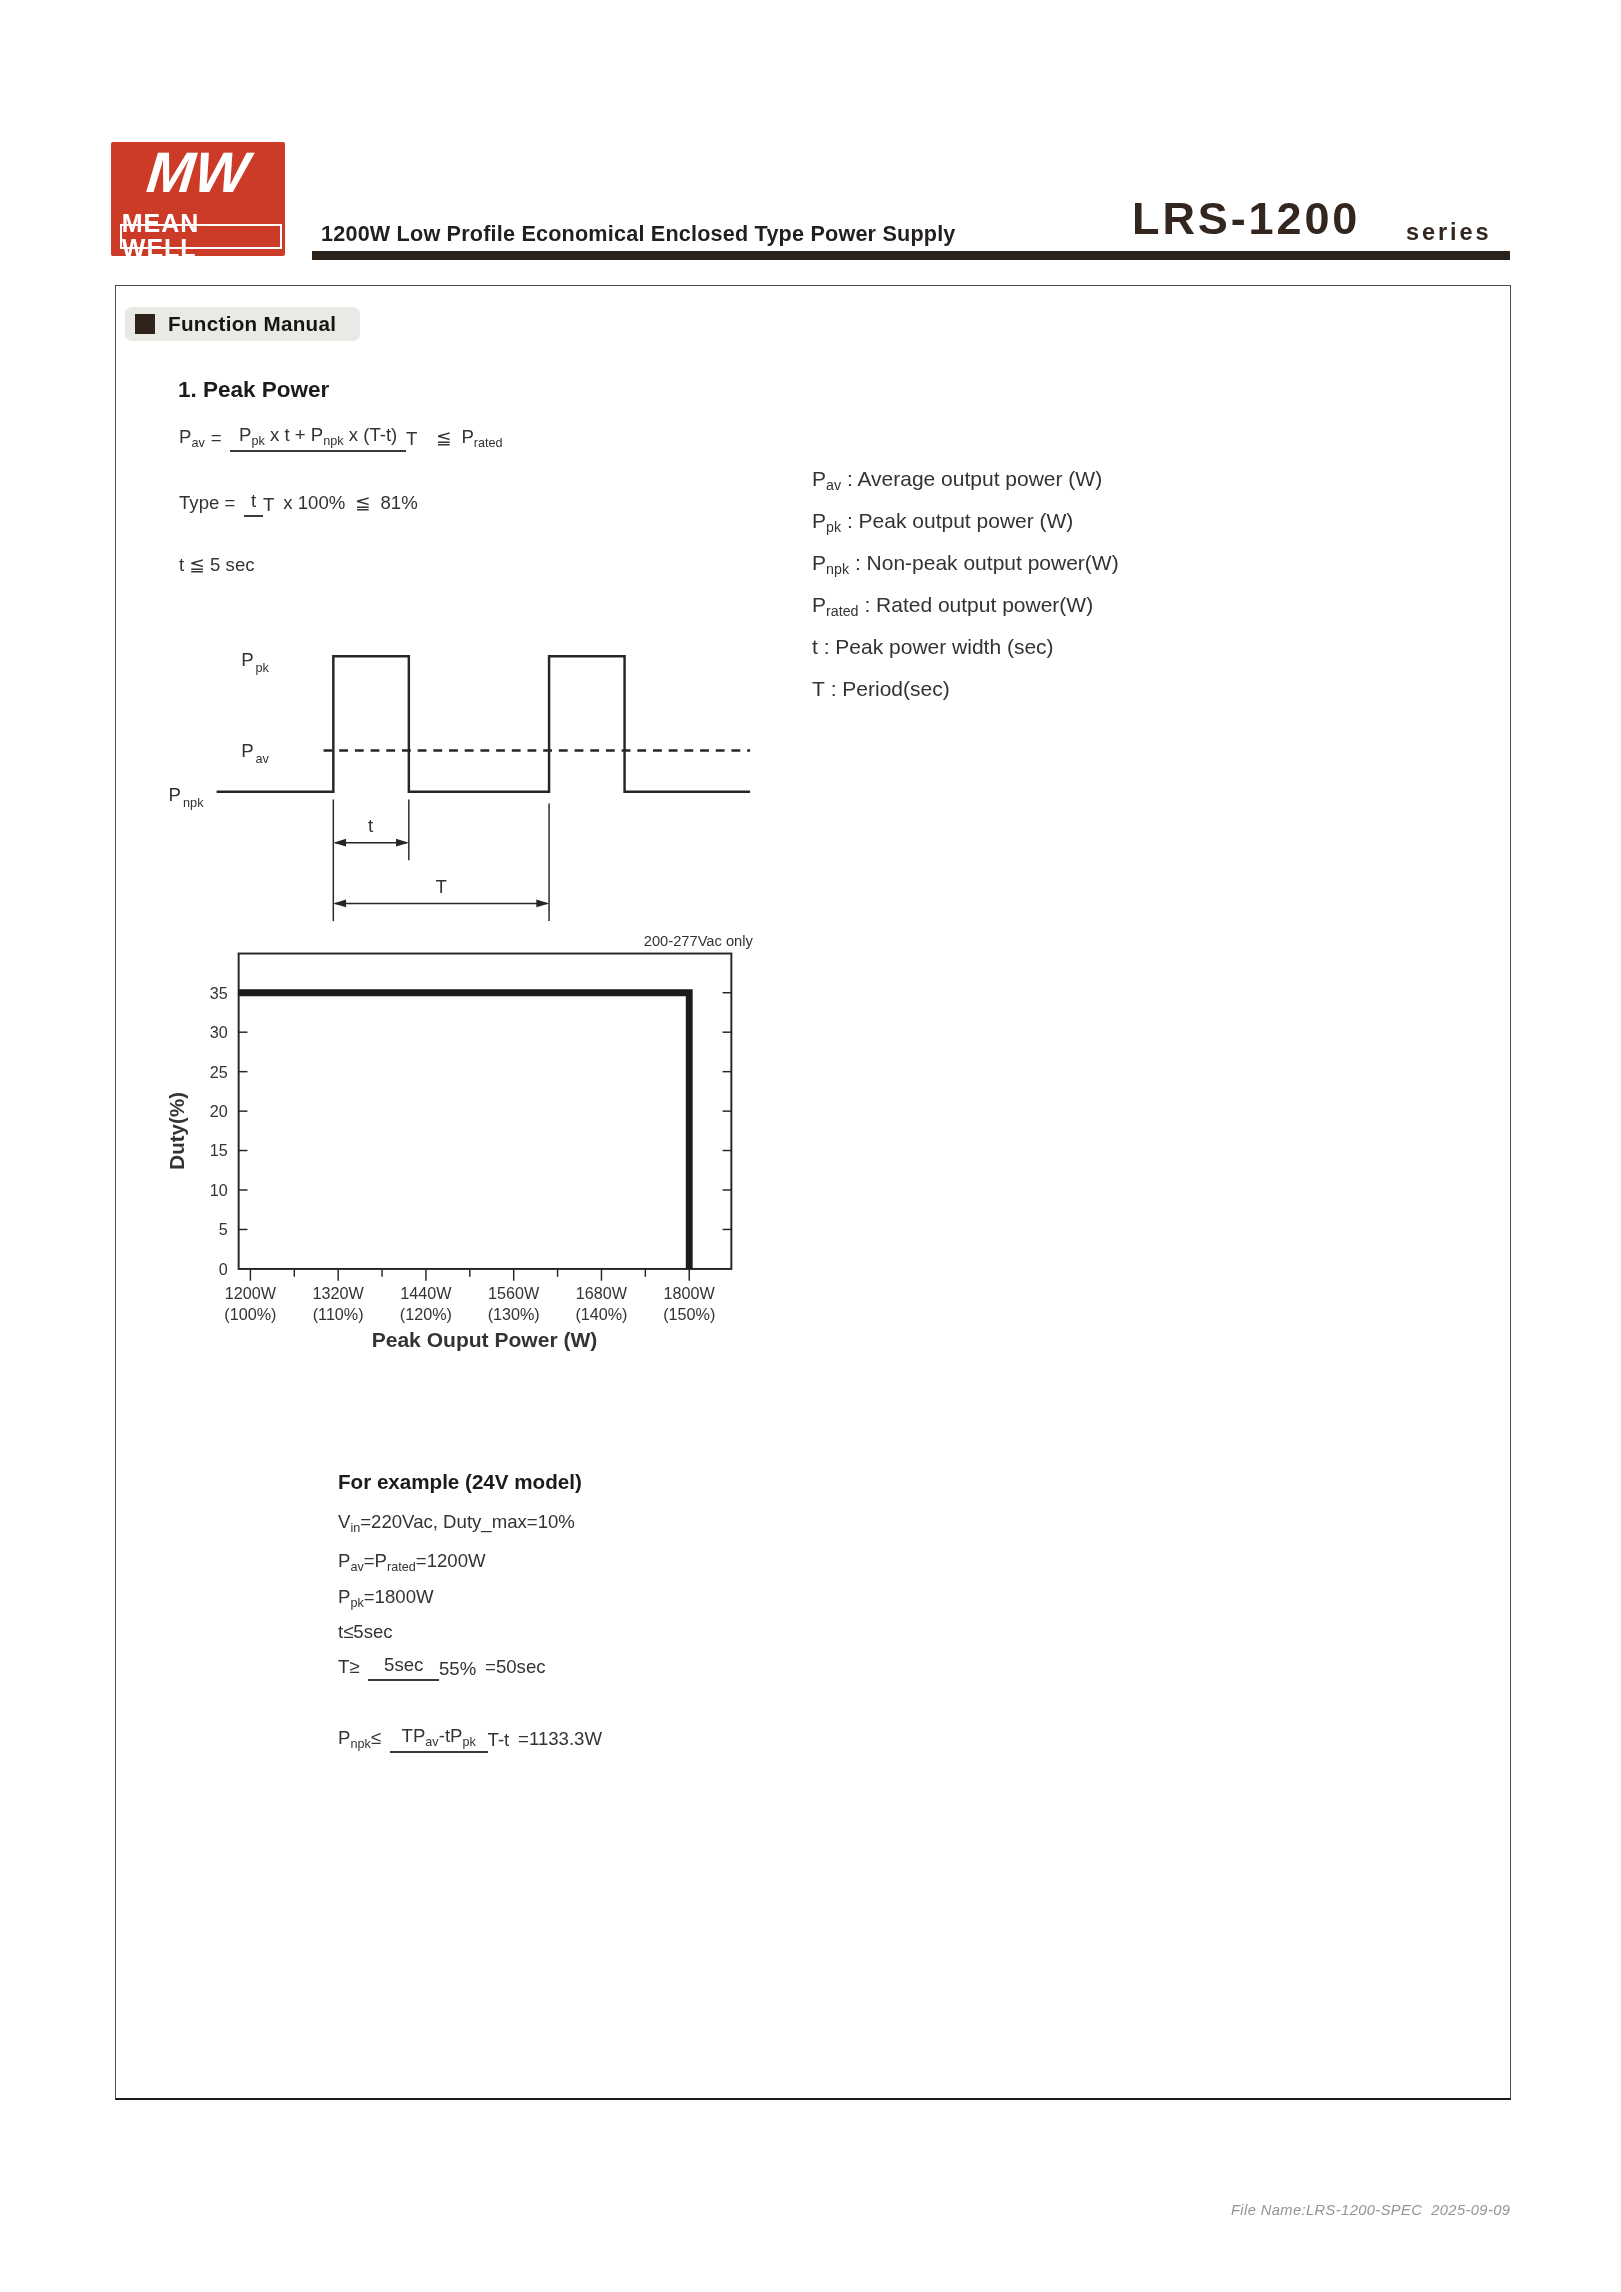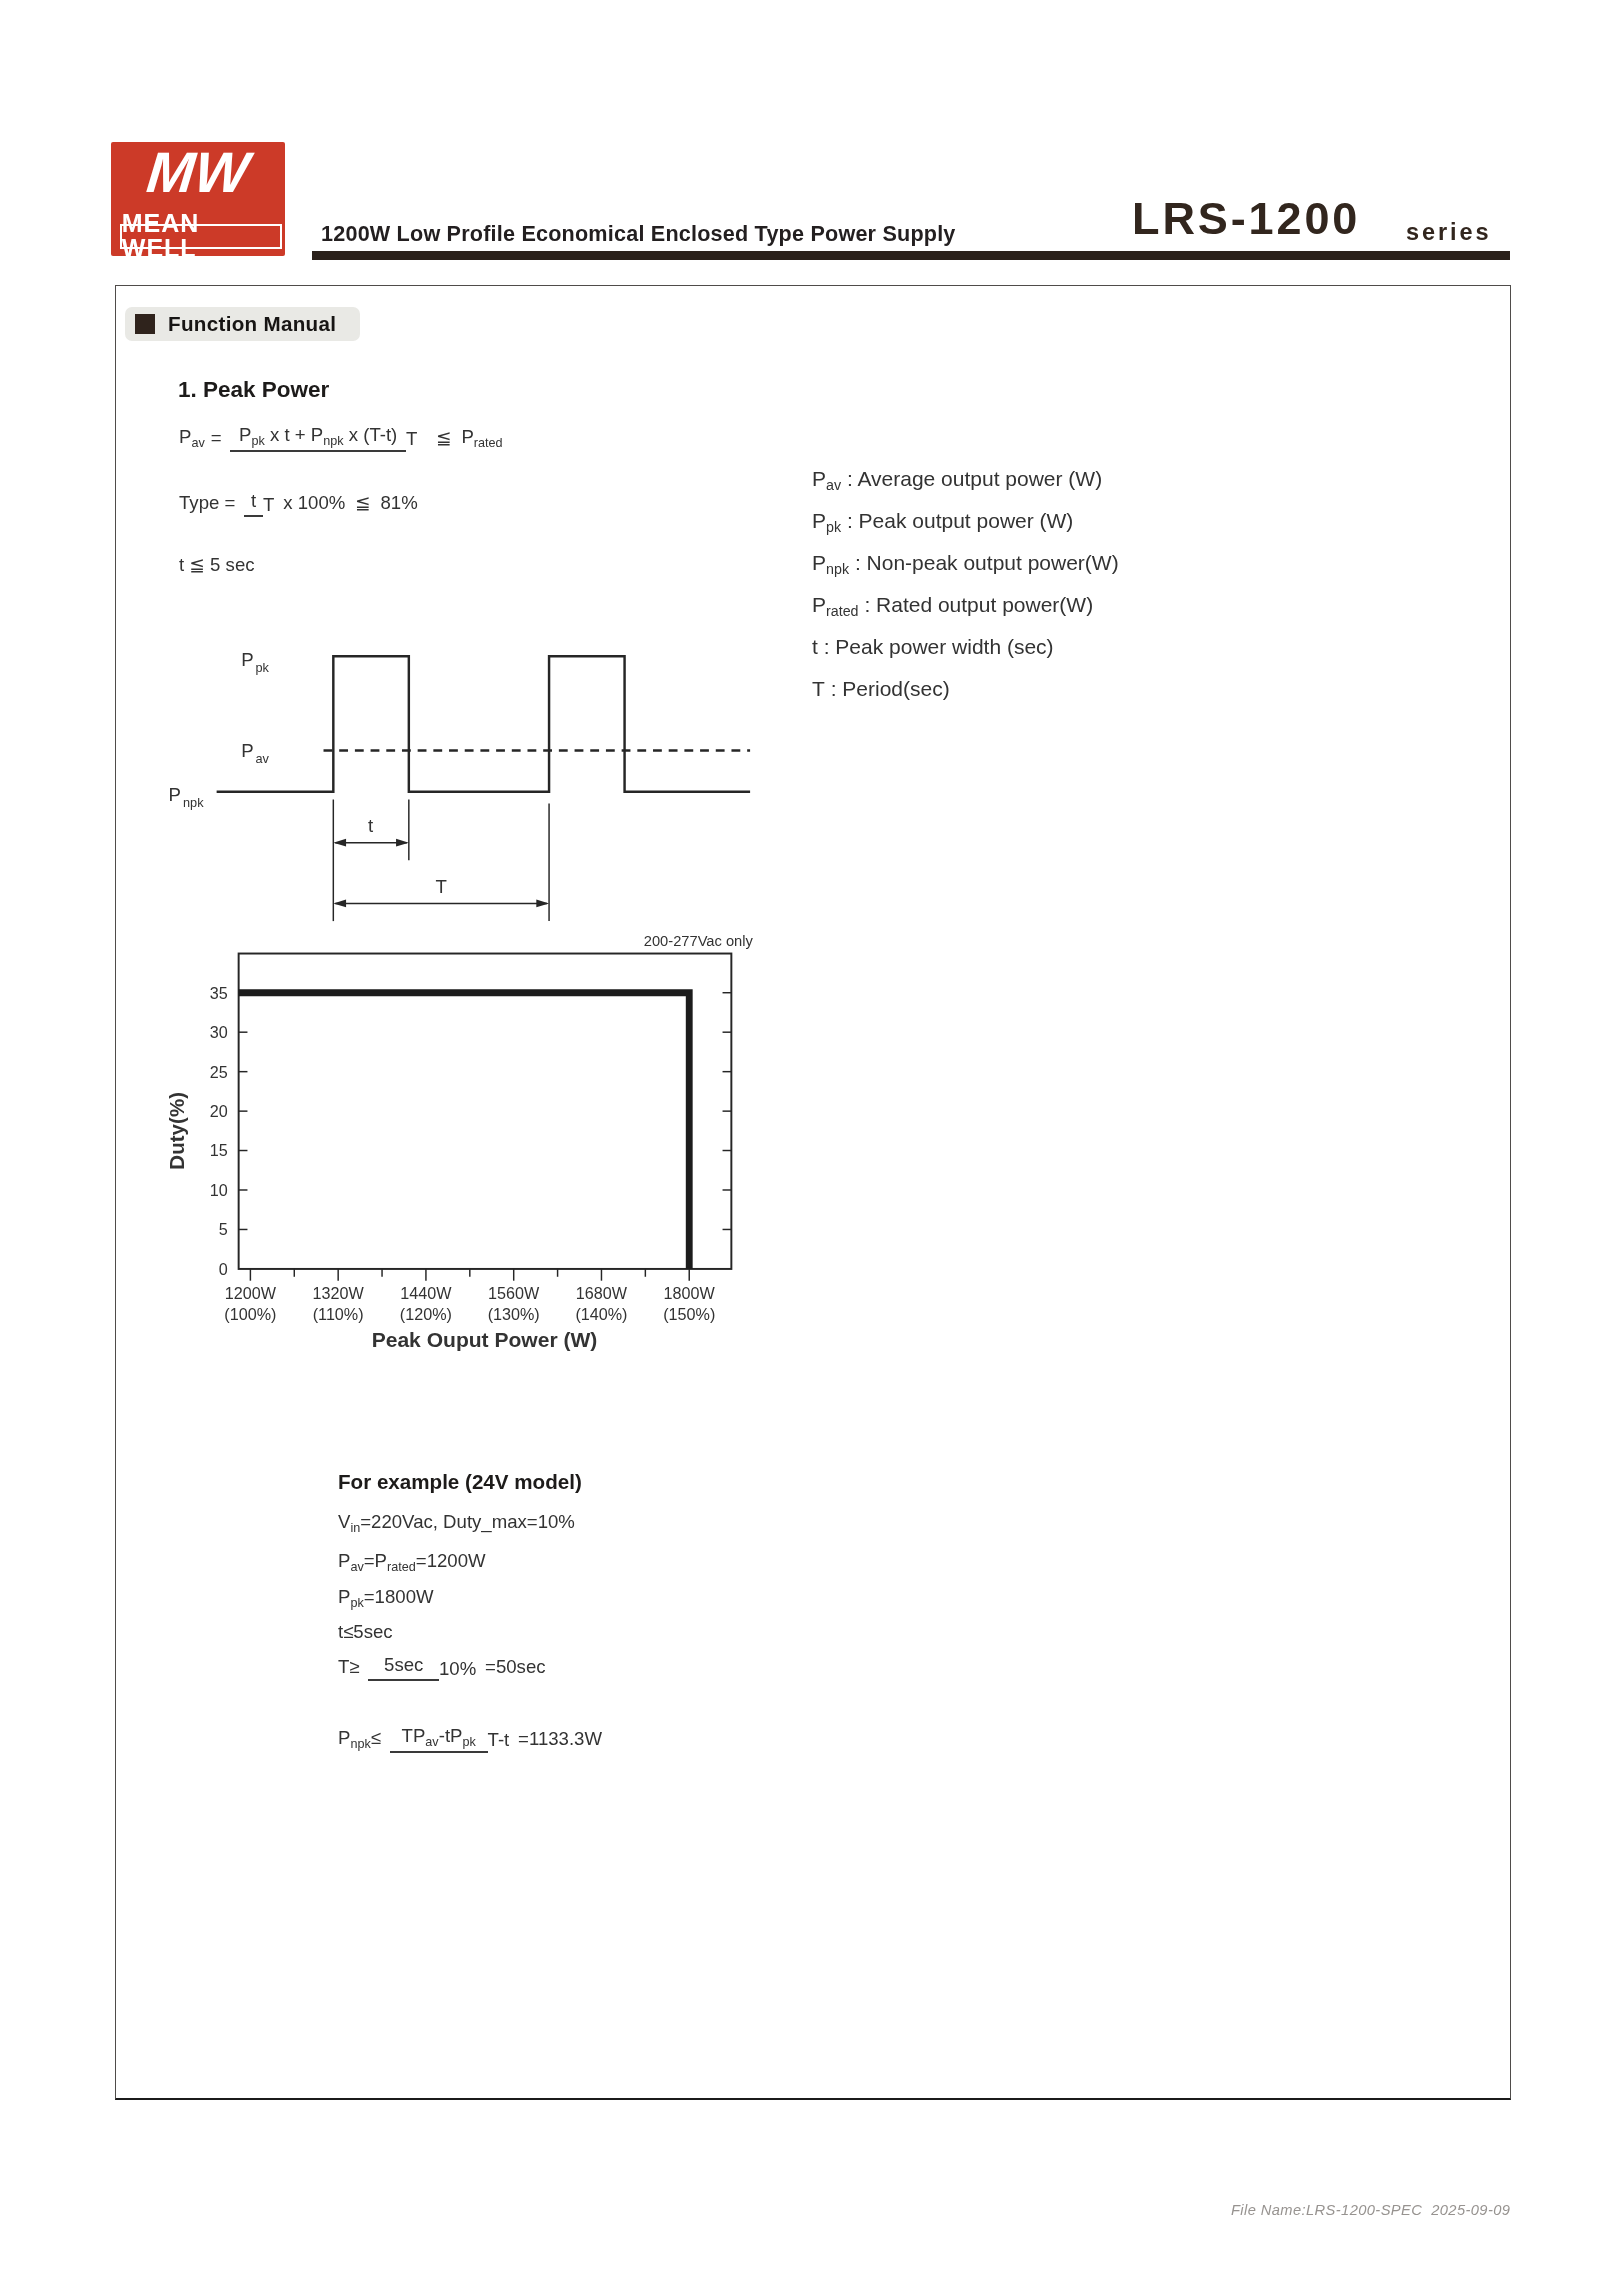--- a/index.html
+++ b/index.html
@@ -211,21 +211,21 @@
   <div class="abs ex-heading">For example (24V model)</div>
   <div class="abs ex-line" style="left:338px;top:1511px;">V<sub>in</sub>=220Vac, Duty_max=10%</div>
   <div class="abs ex-line" style="left:338px;top:1550px;">P<sub>av</sub>=P<sub>rated</sub>=1200W</div>
   <div class="abs ex-line" style="left:338px;top:1586px;">P<sub>pk</sub>=1800W</div>
   <div class="abs ex-line" style="left:338px;top:1621px;">t≤5sec</div>
 
   <div class="abs frow" style="left:338px;top:1654px;">
     <span>T≥</span>
     <span class="frac">
       <span class="num" style="padding:0 15.7px 2.9px;">5sec</span>
-      <span class="den">10%</span>
+      <span class="den">55%</span>
     </span>
     <span>=50sec</span>
   </div>
 
   <div class="abs frow" style="left:338px;top:1725px;">
     <span>P<sub>npk</sub>≤</span>
     <span class="frac">
       <span class="num" style="padding:0 11.8px 2.9px;">TP<sub>av</sub>-tP<sub>pk</sub></span>
       <span class="den">T-t</span>
     </span>

